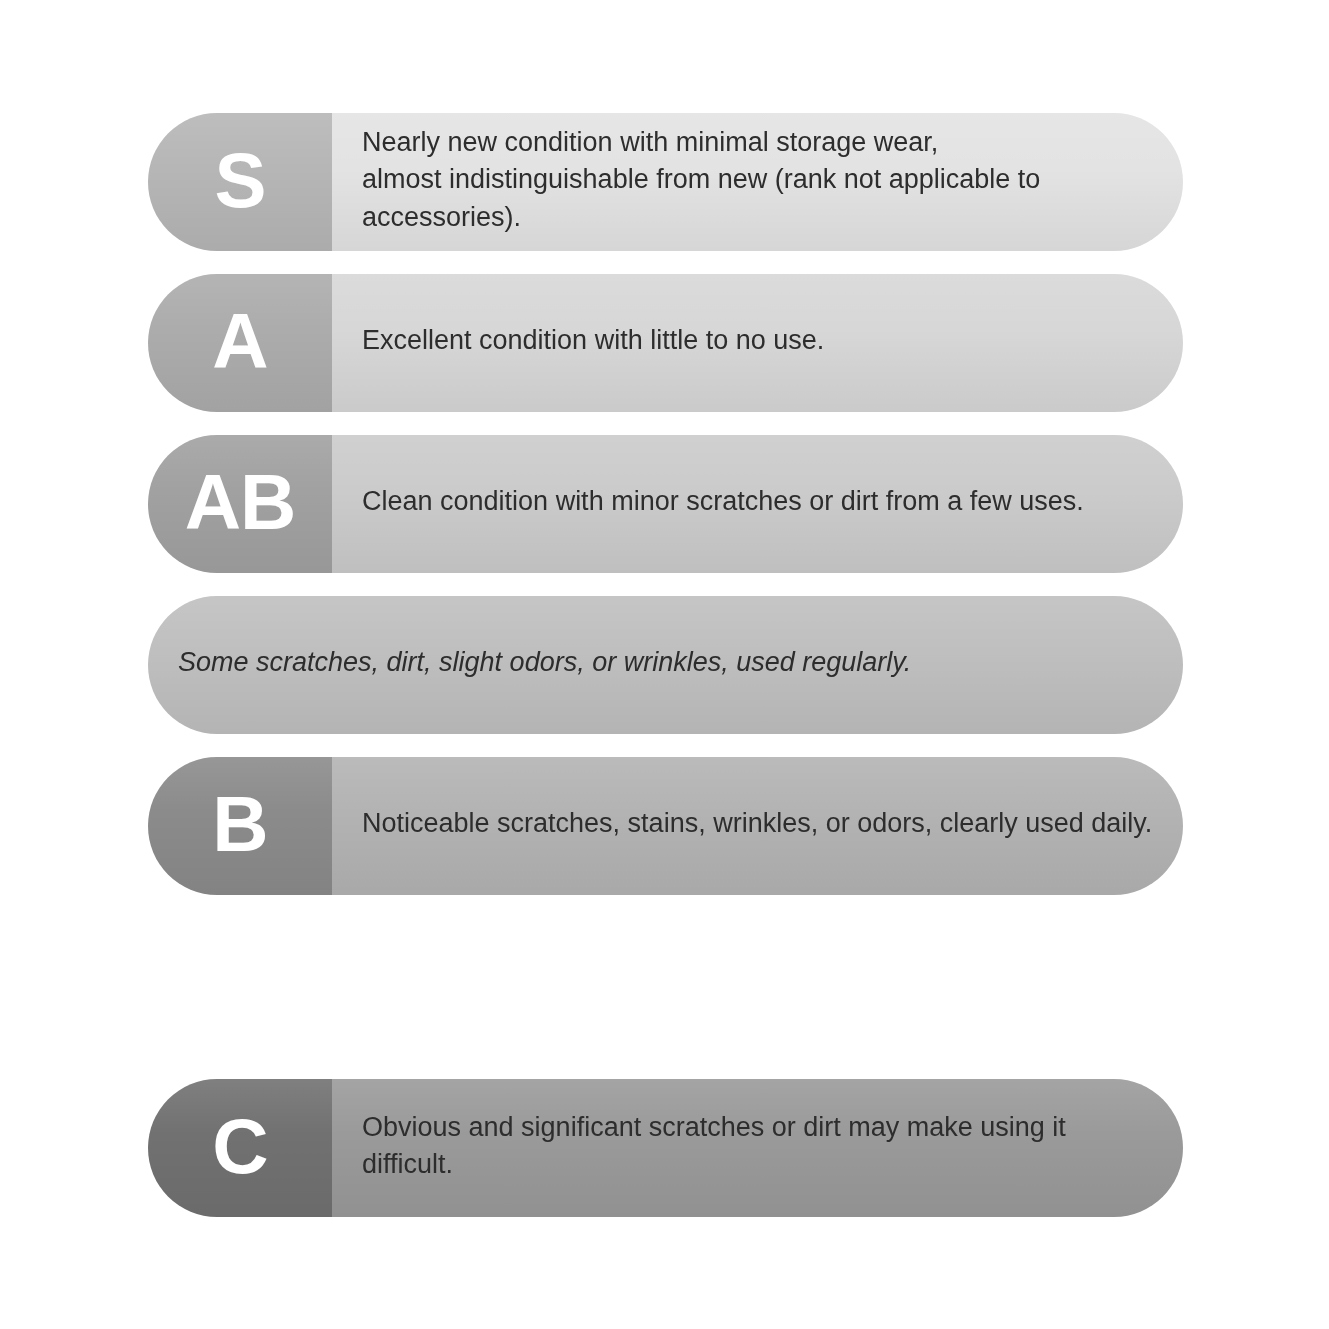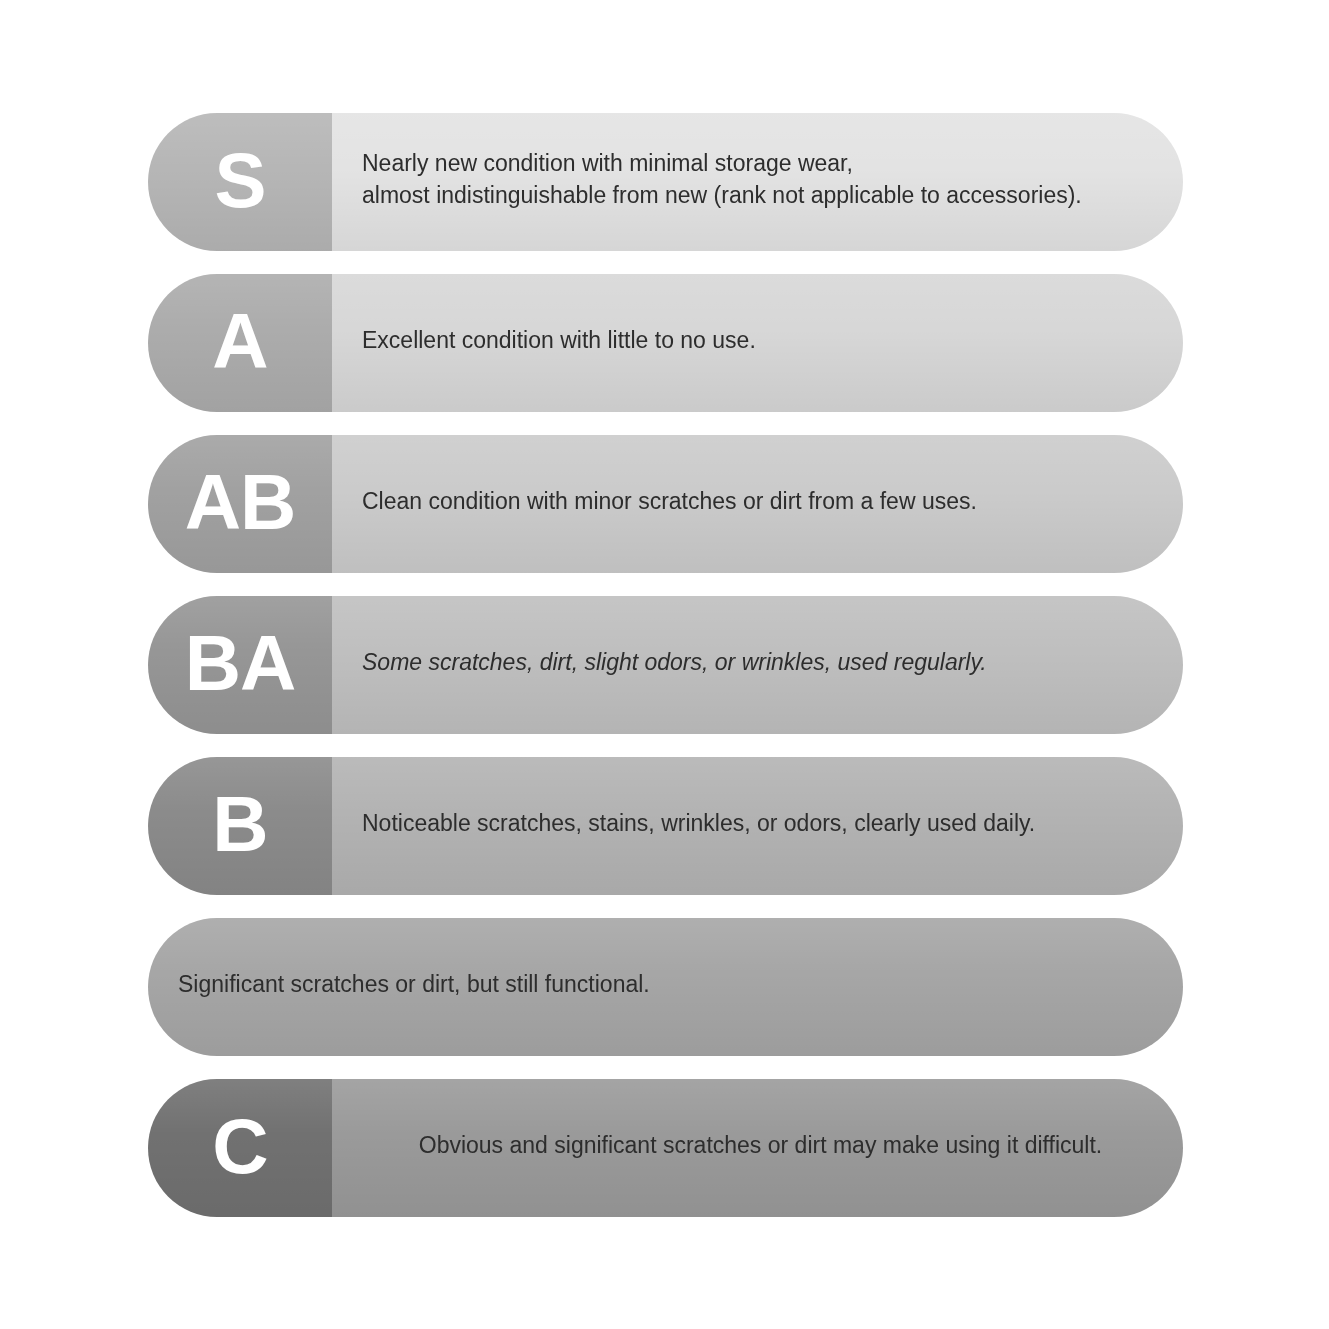--- a/index.html
+++ b/index.html
@@ -48,21 +48,21 @@
   }
   .desc-cell {
     flex: 1 1 auto;
     display: flex;
     align-items: center;
     background-image: linear-gradient(180deg, rgba(255,255,255,0.10) 0%, rgba(255,255,255,0) 40%, rgba(0,0,0,0.06) 100%);
   }
   .desc {
     margin: 0;
     padding: 0 24px 0 30px;
-    font-size: 23px;
+    font-size: 27px;
     line-height: 1.38;
     color: #2d2d2d;
     white-space: pre-line;
     transform: translateY(-2px);
   }
 </style>
 </head>
 <body>
 
 <div class="chart">
@@ -88,41 +88,35 @@
   <div class="row">
     <div class="rank-cell" style="background-color: rgb(161, 161, 161); align-items: center;">
       <span class="rank-letter">AB</span>
     </div>
     <div class="desc-cell" style="background-color: rgb(203, 203, 203);">
       <p class="desc">Clean condition with minor scratches or dirt from a few uses.</p>
     </div>
   </div>
 
   <div class="row">
-    <div class="rank-cell" style="background-color: rgb(150, 150, 150);">
-      <span class="rank-letter">BA</span>
-    </div>
     <div class="desc-cell" style="background-color: rgb(191, 191, 191); font-style: italic;">
       <p class="desc">Some scratches, dirt, slight odors, or wrinkles, used regularly.</p>
     </div>
   </div>
 
   <div class="row">
     <div class="rank-cell" style="background-color: rgb(139, 139, 139);">
       <span class="rank-letter">B</span>
     </div>
     <div class="desc-cell" style="background-color: rgb(179, 179, 179); align-items: center;">
       <p class="desc">Noticeable scratches, stains, wrinkles, or odors, clearly used daily.</p>
     </div>
   </div>
 
   <div class="row">
-    <div class="desc-cell" style="background-color: rgb(166, 166, 166);">
-      <p class="desc">Significant scratches or dirt, but still functional.</p>
-    </div>
   </div>
 
   <div class="row">
     <div class="rank-cell" style="background-color: rgb(113, 113, 113);">
       <span class="rank-letter">C</span>
     </div>
     <div class="desc-cell" style="background-color: rgb(154, 154, 154); justify-content: center;">
       <p class="desc">Obvious and significant scratches or dirt may make using it difficult.</p>
     </div>
   </div>

